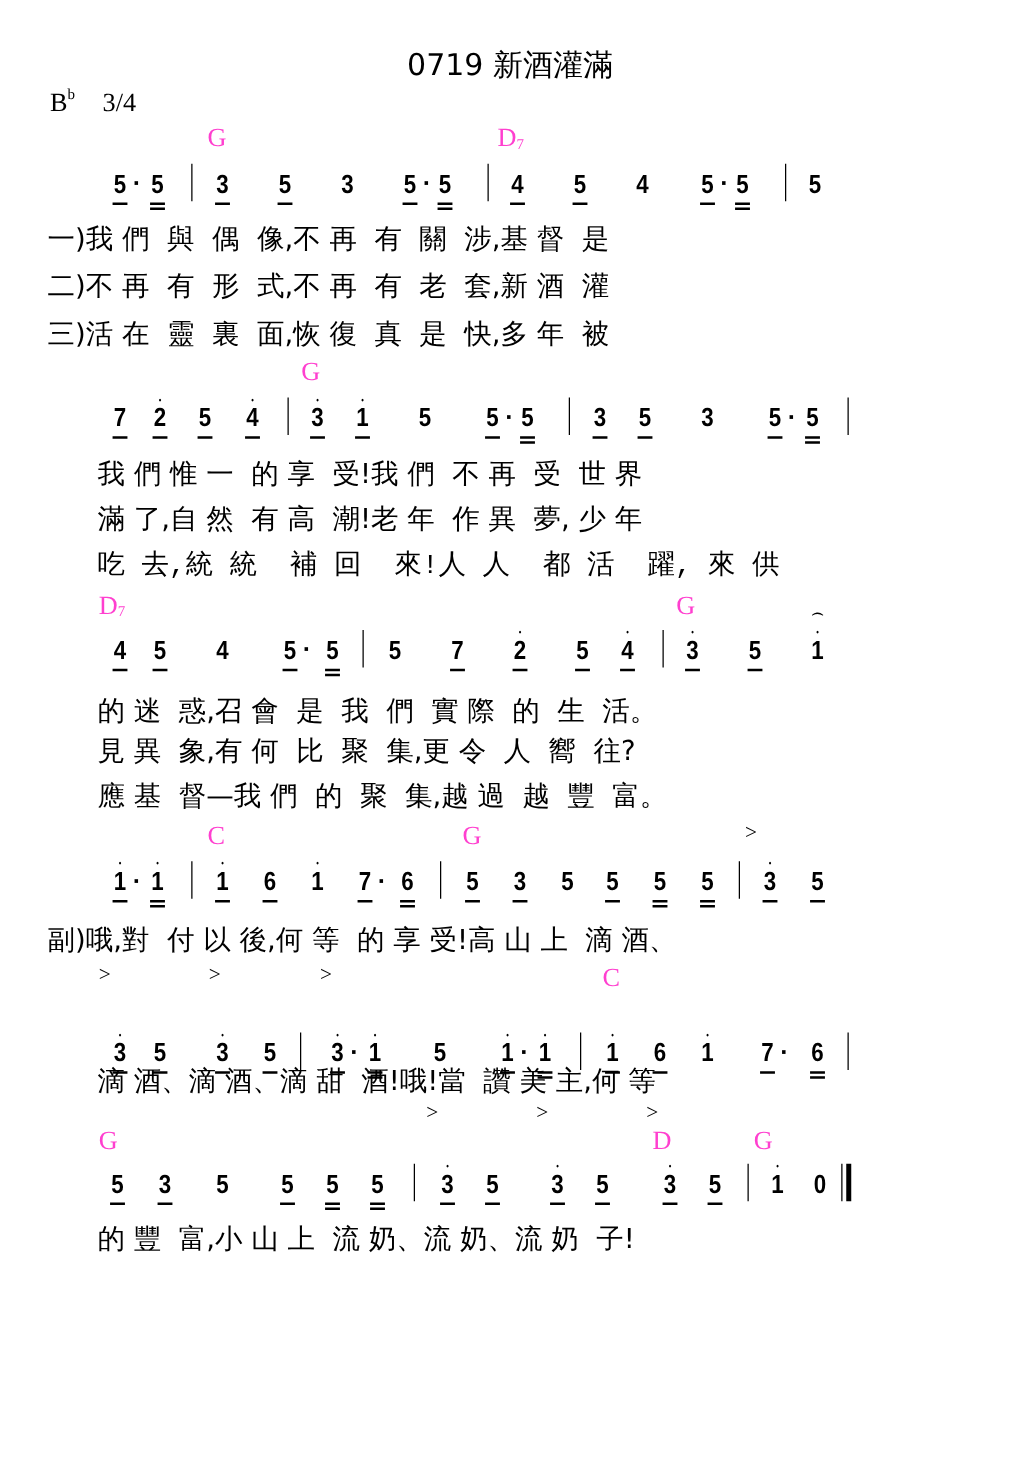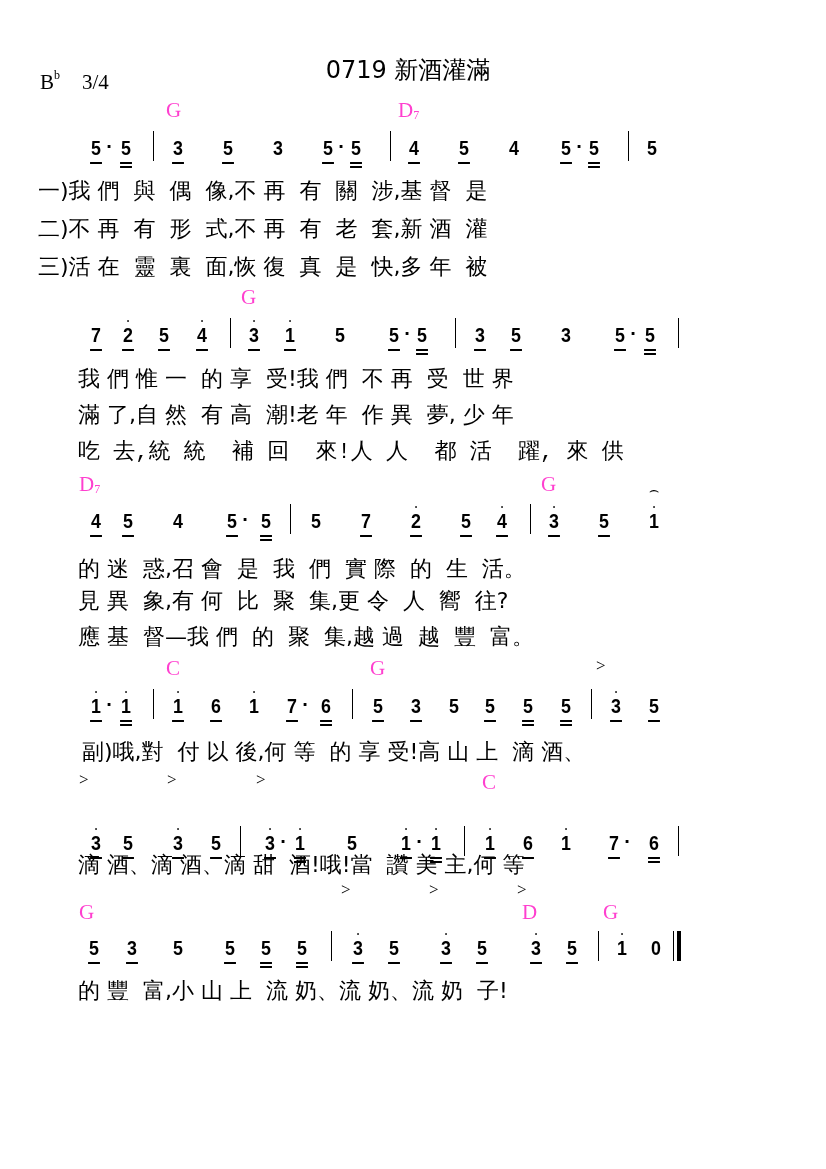--- a/index.html
+++ b/index.html
@@ -1,17 +1,17 @@
 <!DOCTYPE html>
 <html><head>
 <meta charset="utf-8">
 <style>
   html, body { margin:0; padding:0; background:#ffffff; }
   body { width:826px; height:1169px; position:relative; overflow:hidden; font-family:"DejaVu Sans", sans-serif; color:#000; }
-  .title { position:absolute; top:36px; left:0; width:726px; text-align:center; padding-left:90px; box-sizing:border-box; font-size:24px; font-family:"DejaVu Sans", sans-serif;margin-top:18px; }
+  .title { position:absolute; top:36px; left:0; width:726px; text-align:center; padding-left:90px; box-sizing:border-box; font-size:24px; font-family:"DejaVu Sans", sans-serif; }
   .key { position:absolute; top:68px; left:40px; font-family:"Liberation Serif", serif; font-size:21px;text-align:center; }
   .key sup { font-size:12px; vertical-align:10px; }
   .key .meter { margin-left:22px; }
   .chord { position:absolute; font-family:"Liberation Serif", serif; font-size:21px; color:#ff3fcf; }
   .chord sub { font-size:12px; vertical-align:-2px; }
   .accent { position:absolute; font-family:"Liberation Serif", serif; font-size:17px; color:#000; }
   .note { position:absolute; font-family:"Liberation Sans", sans-serif; font-weight:bold; font-size:21px; line-height:22px; width:20px; text-align:center; transform:scaleX(0.85); }
   .note .u1 { position:absolute; left:3px; right:3px; top:25px; height:0; border-top:2px solid #000; }
   .note .u2 { position:absolute; left:3px; right:3px; top:29px; height:0; border-top:2px solid #000; }
   .note .dot-above { position:absolute; left:0; right:0; top:-8px; text-align:center; font-size:10px; line-height:10px; }
@@ -124,21 +124,21 @@
     <div class="note" style="left: 406px; top: 695px;"><span>3</span><span class="u1"></span></div>
     <div class="note" style="left: 444px; top: 695px;"><span>5</span></div>
     <div class="note" style="left: 480px; top: 695px;"><span>5</span><span class="u1"></span></div>
     <div class="note" style="left: 518px; top: 695px;"><span>5</span><span class="u1"></span><span class="u2"></span></div>
     <div class="note" style="left: 556px; top: 695px;"><span>5</span><span class="u1"></span><span class="u2"></span></div>
     <div class="note" style="left: 606px; top: 695px;"><span>3</span><span class="dot-above" style="font-size: 7px;">•</span><span class="u1"></span></div>
     <div class="note" style="left: 644px; top: 695px;"><span>5</span><span class="u1"></span></div>
     <div class="bar" style="left: 153px; top: 689px;"></div>
     <div class="bar" style="left: 352px; top: 689px;"></div>
     <div class="bar" style="left: 591px; top: 689px;"></div>
-    <div class="lyric" style="left: 38px; top: 737px; margin-left: 44px;">副)哦,對  付 以 後,何 等  的 享 受!高 山 上  滴 酒、</div>
+    <div class="lyric" style="left: 38px; top: 737px;">副)哦,對  付 以 後,何 等  的 享 受!高 山 上  滴 酒、</div>
     <div class="note" style="left: 86px; top: 832px;"><span>3</span><span class="dot-above" style="font-size: 7px;">•</span><span class="u1"></span></div>
     <div class="note" style="left: 118px; top: 832px;"><span>5</span><span class="u1"></span></div>
     <div class="note" style="left: 168px; top: 832px;"><span>3</span><span class="dot-above" style="font-size: 7px;">•</span><span class="u1"></span></div>
     <div class="note" style="left: 206px; top: 832px;"><span>5</span><span class="u1"></span></div>
     <div class="note" style="left: 260px; top: 832px;"><span>3</span><span class="dot-above" style="font-size: 7px;">•</span><span class="u1"></span></div>
     <div class="aug" style="left: 280px; top: 832px;">·</div>
     <div class="note" style="left: 290px; top: 832px;"><span>1</span><span class="dot-above" style="font-size: 7px;">•</span><span class="u1"></span><span class="u2"></span></div>
     <div class="note" style="left: 342px; top: 832px;"><span>5</span></div>
     <div class="note" style="left: 396px; top: 832px;"><span>1</span><span class="dot-above" style="font-size: 7px;">•</span><span class="u1"></span></div>
     <div class="aug" style="left: 416px; top: 832px;">·</div>

